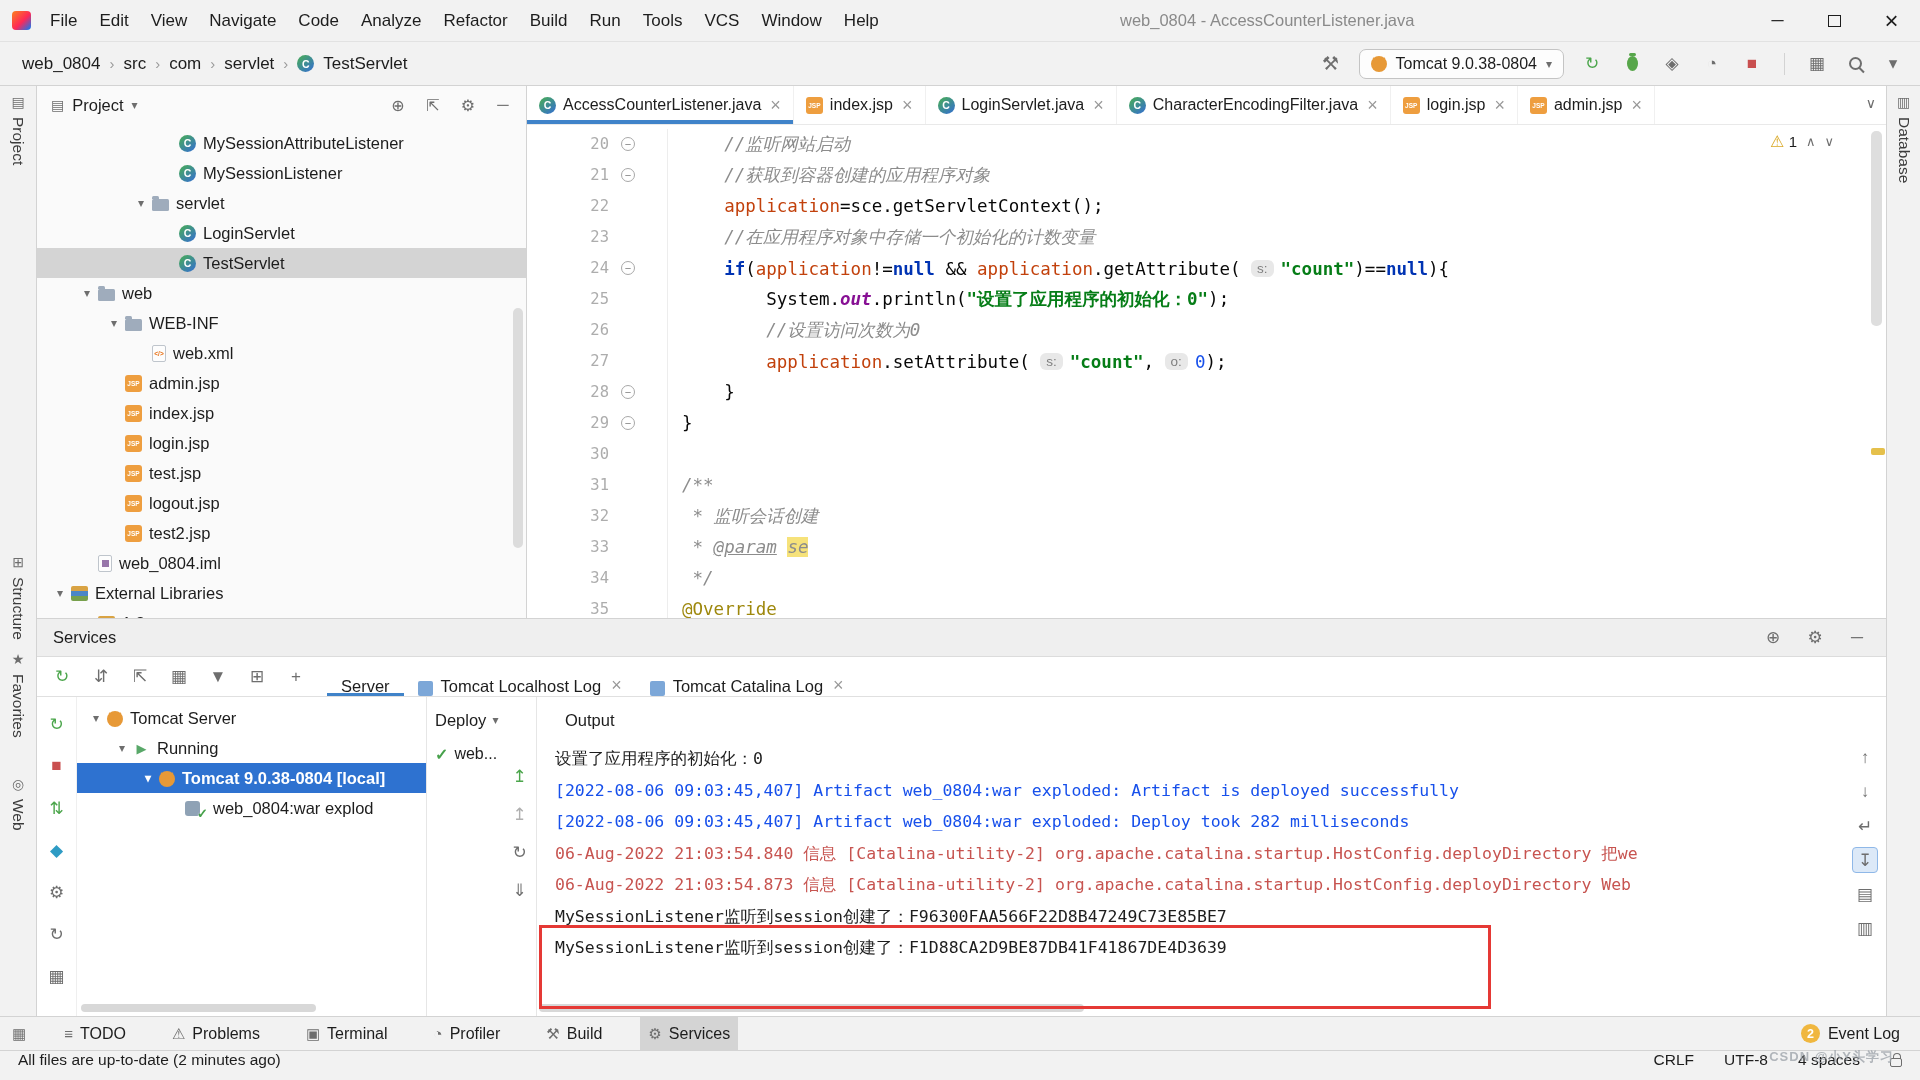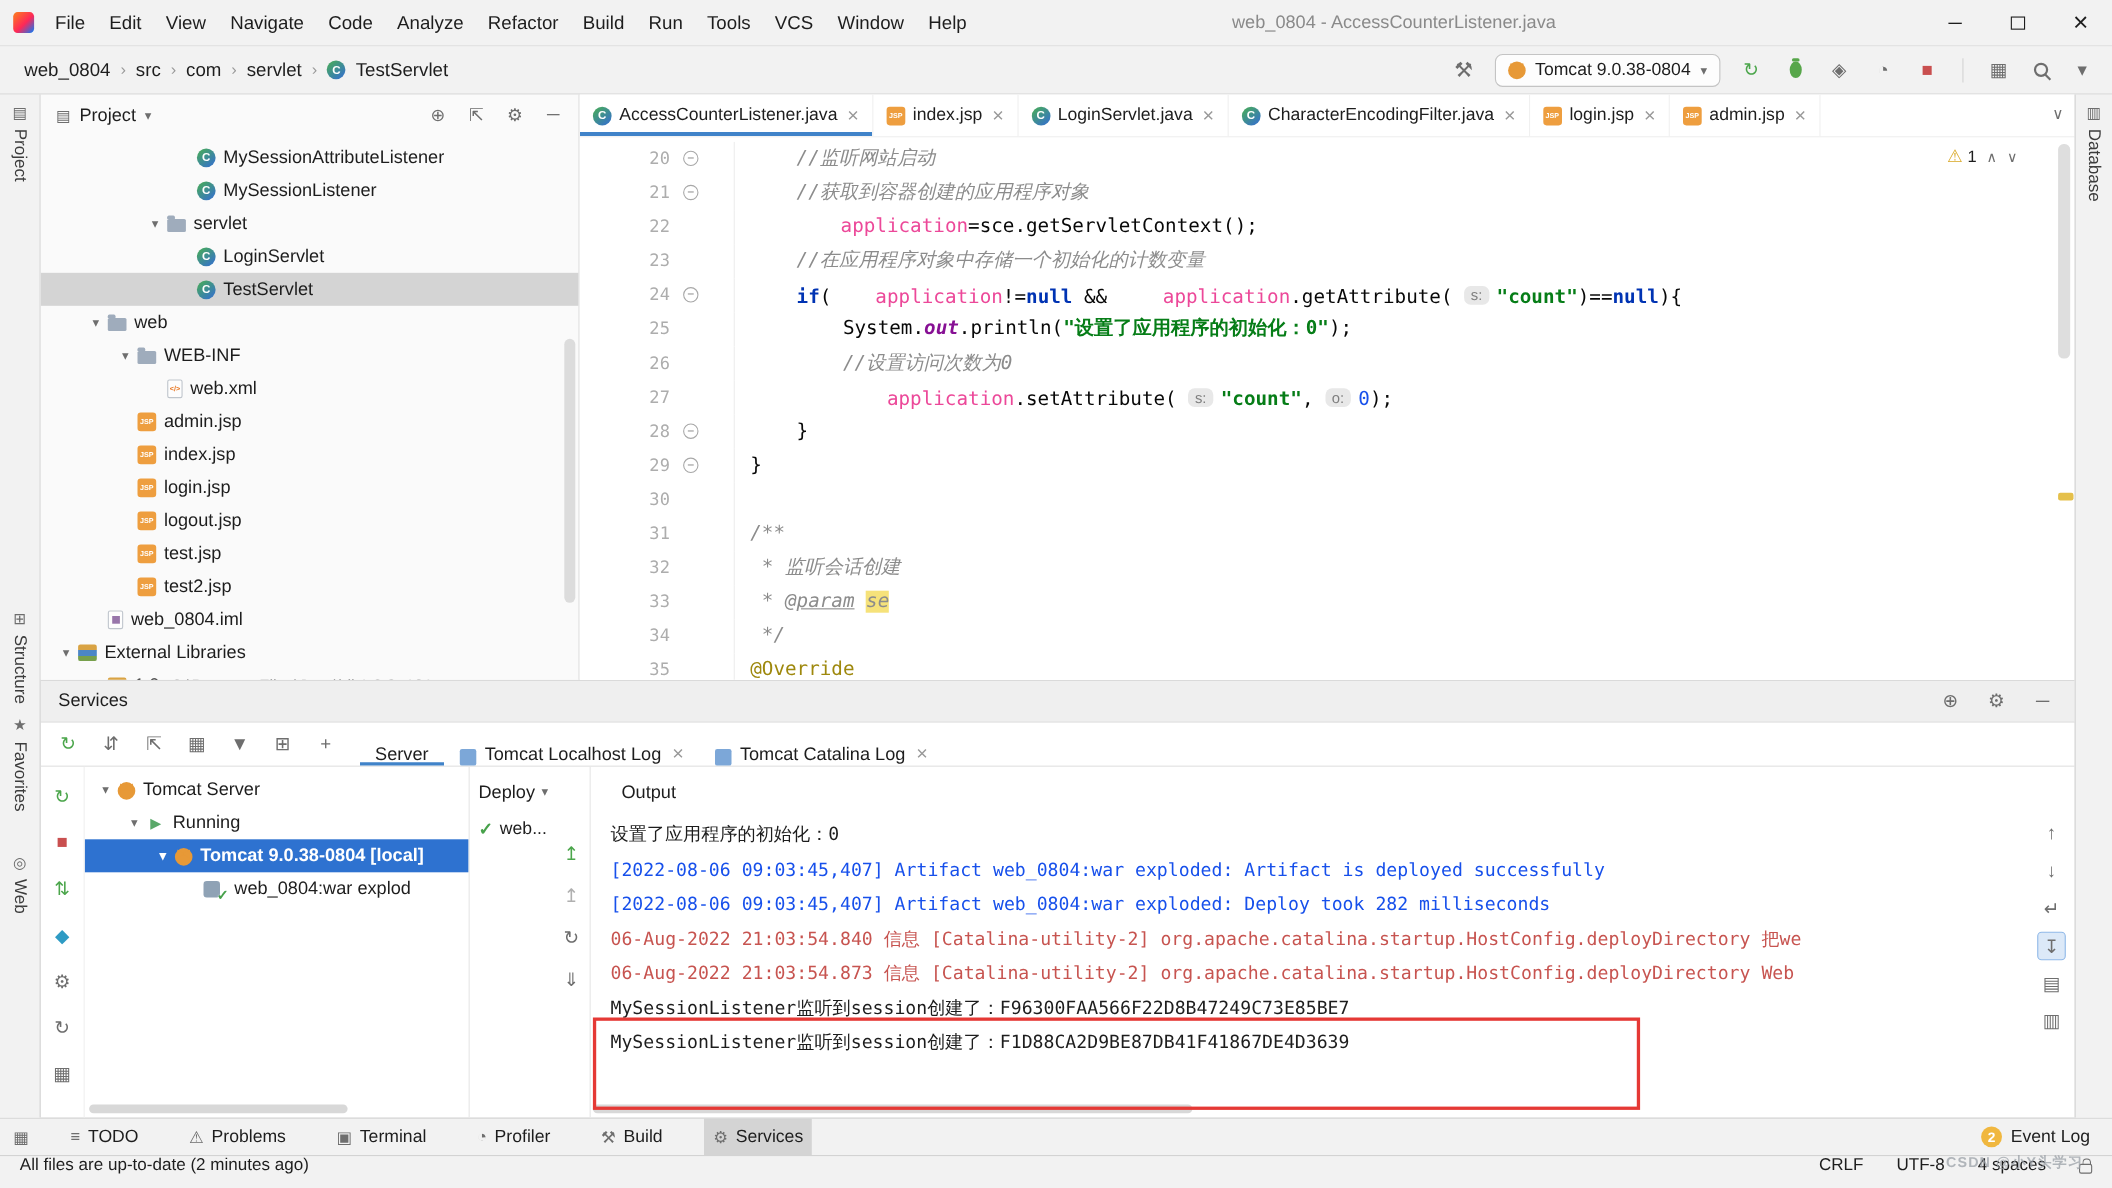--- a/index.html
+++ b/index.html
@@ -89,21 +89,21 @@
 .editor{flex:1;position:relative;overflow:hidden;padding-top:4px;background:#fff;}
 .code-line{display:flex;height:31px;}
 .lnum{width:82px;text-align:right;color:#ADADAD;font:15.5px/31px "DejaVu Sans Mono",monospace;flex:none;}
 .fold-slot{width:58px;flex:none;position:relative;}
 .fold-circle{position:absolute;left:12px;top:8px;width:14px;height:14px;border:1px solid #A8A8A8;border-radius:50%;background:#fff;color:#7F7F7F;font-size:11px;line-height:12px;text-align:center;}
 .lcode{font:17.5px/31px "DejaVu Sans Mono",monospace;white-space:pre;border-left:1px solid #EDEDED;padding-left:14px;flex:1;min-width:0;overflow:hidden;}
 .seg-p{color:#080808;}
 .seg-k{color:#0033B3;font-weight:bold;}
 .seg-s{color:#067D17;font-weight:bold;}
 .seg-c{color:#8C8C8C;font-style:italic;}
-.seg-f{color:#ec4899;margin-left:40px;}
+.seg-f{color:#c2410c;}
 .seg-fi{color:#871094;font-style:italic;font-weight:bold;}
 .seg-n{color:#1750EB;}
 .seg-d{color:#8C8C8C;font-style:italic;}
 .seg-dt{color:#8C8C8C;font-style:italic;font-weight:normal;text-decoration:underline;}
 .seg-hl{color:#8C8C8C;font-style:italic;background:#F6E27A;}
 .seg-a{color:#9E880D;}
 .seg-h{font-family:"Liberation Sans",sans-serif;font-size:13.5px;background:#E8E8E8;color:#7F7F7F;border-radius:6px;padding:1px 6px;margin-right:7px;vertical-align:2px;}
 .insp{position:absolute;top:7px;right:52px;display:flex;align-items:center;gap:9px;font-size:15px;z-index:3;}
 .insp-warn{color:#D9A826;font-size:16px;}
 .insp-chev{color:#6E6E6E;font-size:13px;}
@@ -314,26 +314,26 @@
                 <span class="tw-label">index.jsp</span>
               </div>
               <div class="tree-row" style="padding-left: 66px;">
                 <span class="tw-arrow"></span>
                 <span class="ic-jsp">JSP</span>
                 <span class="tw-label">login.jsp</span>
               </div>
               <div class="tree-row" style="padding-left: 66px;">
                 <span class="tw-arrow"></span>
                 <span class="ic-jsp">JSP</span>
+                <span class="tw-label">test.jsp</span>
+              </div>
+              <div class="tree-row" style="padding-left: 66px;">
+                <span class="tw-arrow"></span>
+                <span class="ic-jsp">JSP</span>
                 <span class="tw-label">logout.jsp</span>
-              </div>
-              <div class="tree-row" style="padding-left: 66px;">
-                <span class="tw-arrow"></span>
-                <span class="ic-jsp">JSP</span>
-                <span class="tw-label">test.jsp</span>
               </div>
               <div class="tree-row" style="padding-left: 66px;">
                 <span class="tw-arrow"></span>
                 <span class="ic-jsp">JSP</span>
                 <span class="tw-label">test2.jsp</span>
               </div>
               <div class="tree-row" style="padding-left: 39px;">
                 <span class="tw-arrow"></span>
                 <span class="ic-iml"></span>
                 <span class="tw-label">web_0804.iml</span>

